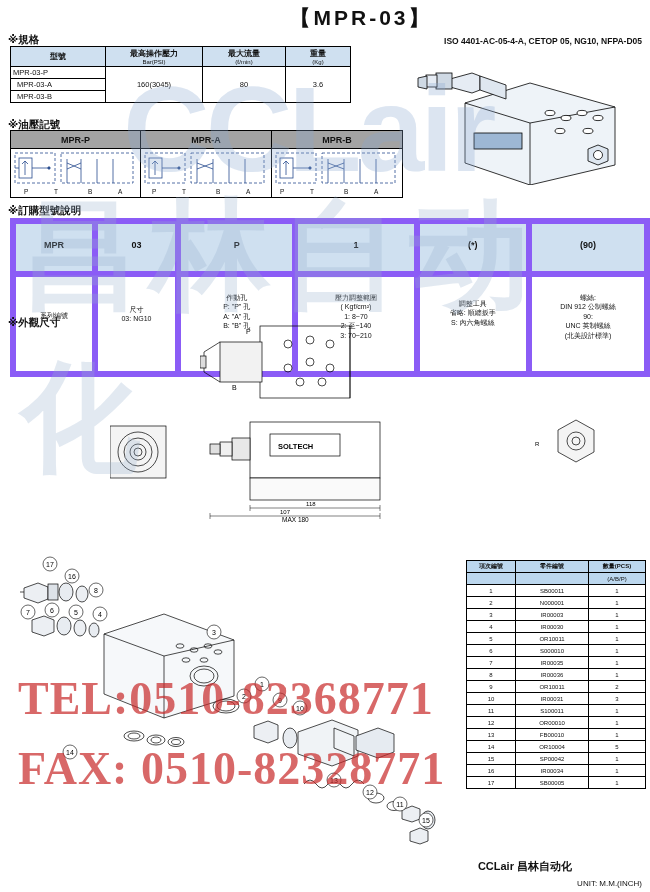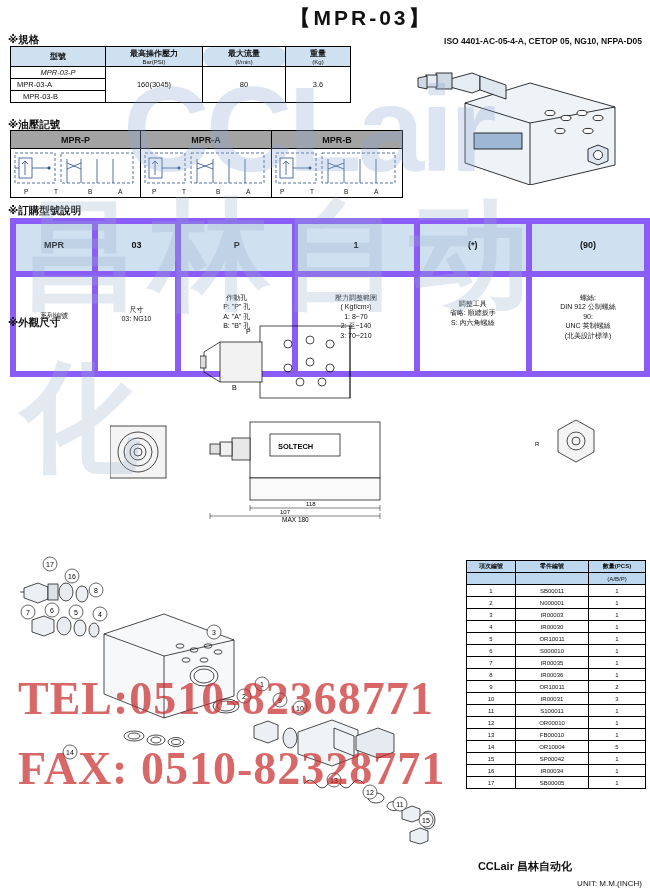--- a/index.html
+++ b/index.html
@@ -67,40 +67,40 @@
   <table class="spec">
     <tbody>
         <tr>
       <th style="width:90px;">
         <span>型號</span>
       </th>
       <th style="width:92px;">
         <span>最高操作壓力</span>
         <span class="sub">Bar(PSI)</span>
       </th>
-      <th style="width:78px;border-radius:9px;">
+      <th style="width:78px;">
         <span>最大流量</span>
         <span class="sub">(ℓ/min)</span>
       </th>
       <th style="width:60px;">
         <span>重量</span>
         <span class="sub">(Kg)</span>
       </th>
     </tr>
     <tr>
-      <td style="text-align:center;font-style:italic;">MPR-03-P</td>
+      <td style="text-align:left;">MPR-03-P</td>
       <td rowspan="3">160(3045)</td>
       <td rowspan="3">80</td>
       <td rowspan="3">3.6</td>
     </tr>
     <tr>
       <td style="text-align:left;padding-left:6px;">MPR-03-A</td>
     </tr>
     <tr>
-      <td style="text-align:left;padding-left:12px;">MPR-03-B</td>
+      <td style="text-align:left;padding-left:6px;">MPR-03-B</td>
     </tr>
   </tbody>
     </table>
 </div>
 
 <svg class="abs" style="left:410px;top:45px;" width="235" height="140">
   <g fill="none" stroke="#000" stroke-width="0.8">
 
     <path d="M55 58 L120 38 L205 62 L205 120 L120 140 L55 118 Z" fill="#eef3f8"></path>
     <path d="M55 58 L120 78 L120 140"></path>

